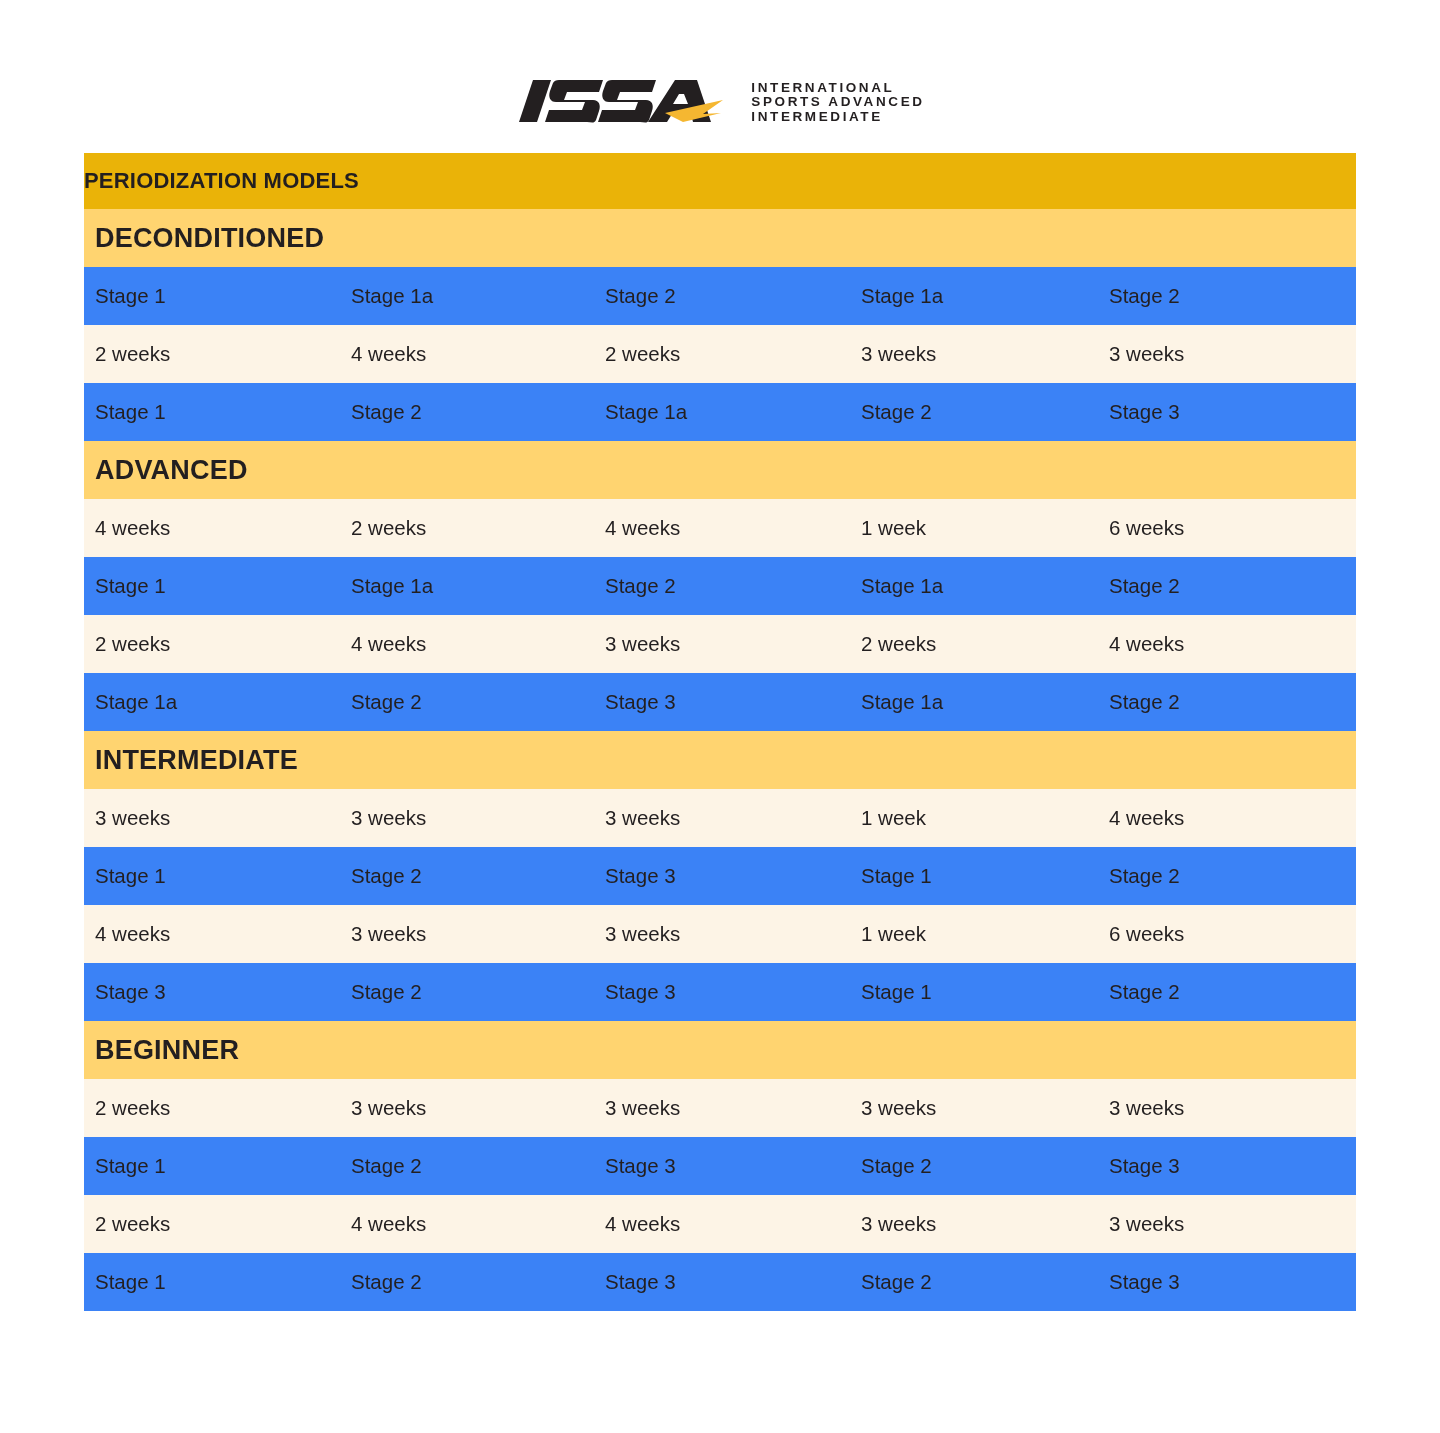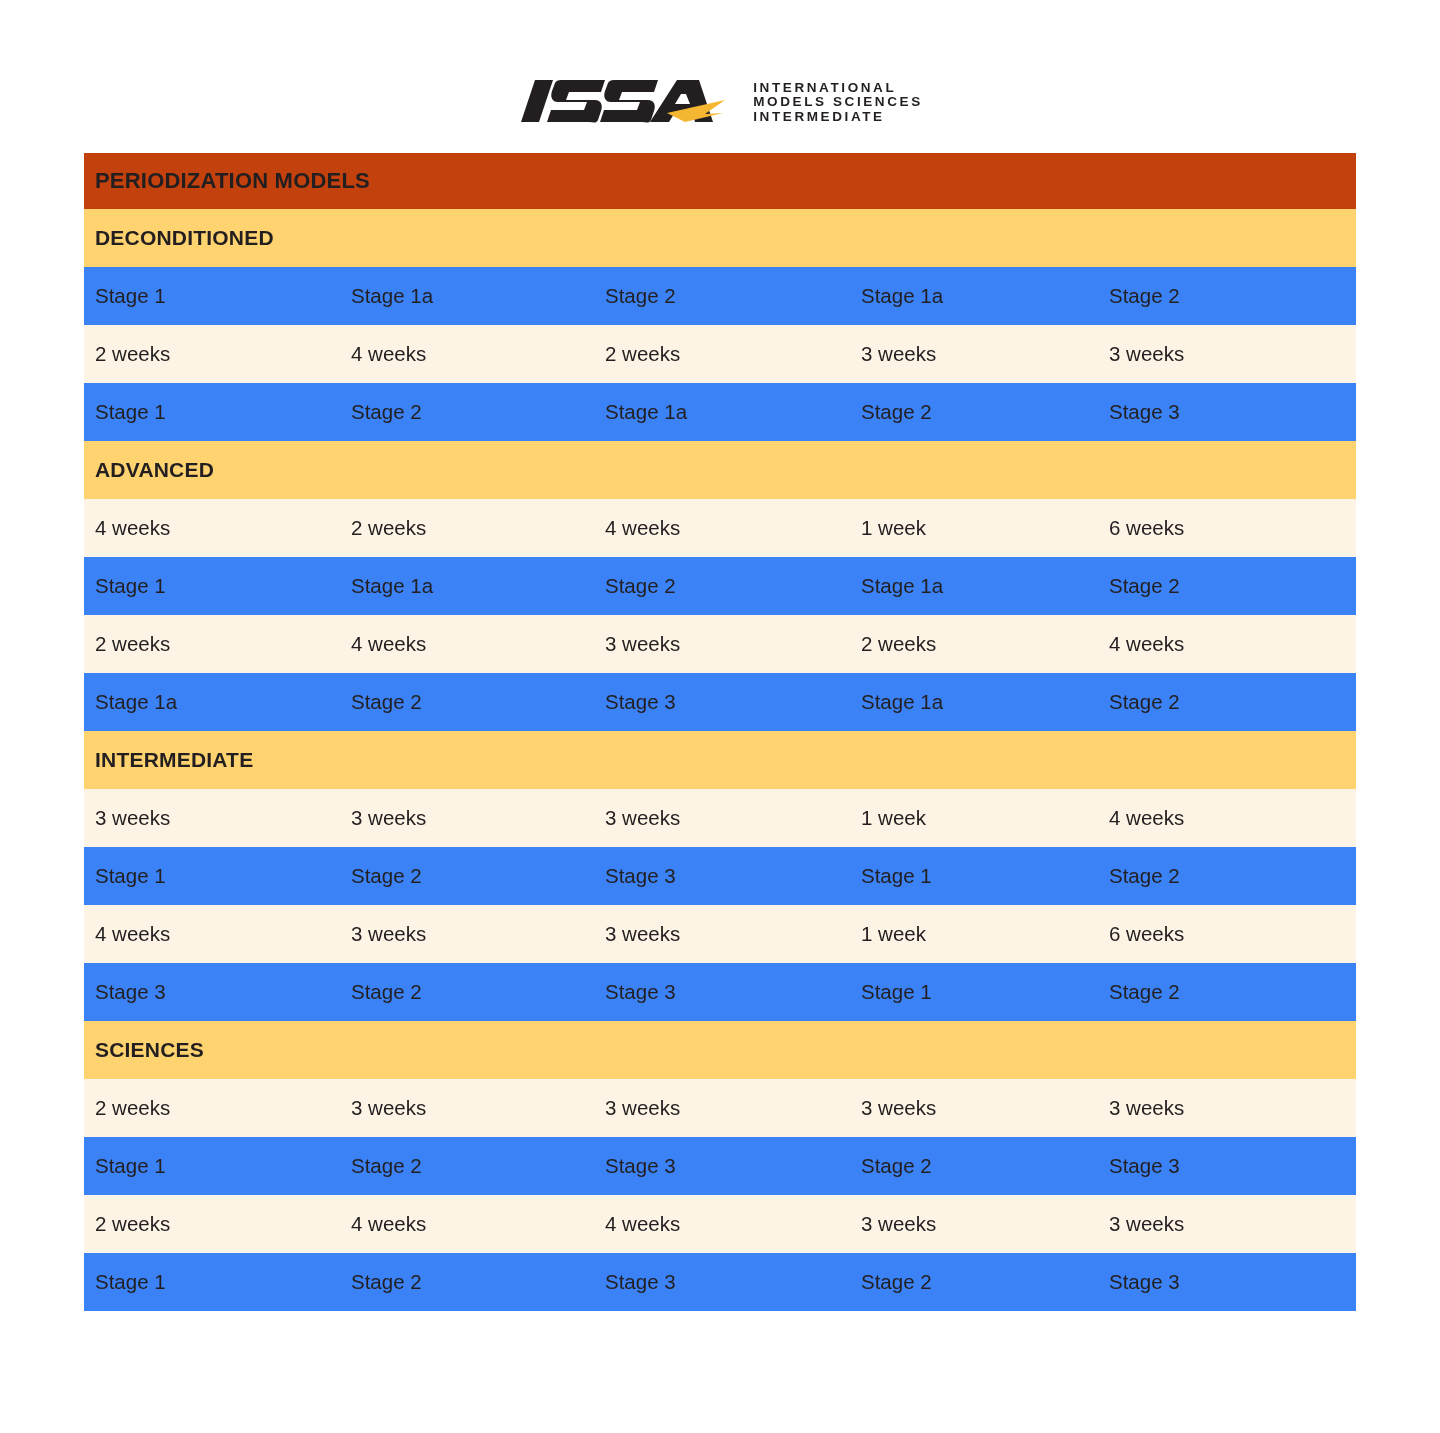--- a/index.html
+++ b/index.html
@@ -61,36 +61,35 @@
     width: 100%;
     border-collapse: collapse;
     table-layout: fixed;
   }
   .tbl td {
     padding: 0;
     margin: 0;
   }
 
   .row-title td {
-    background: #c2410c;
+    background: #eab308;
     height: 56px;
     vertical-align: middle;
-    padding-left: 11px;
     font-size: 22px;
     font-weight: 700;
     letter-spacing: 0.2px;
     color: #231f20;
   }
 
   .row-section td {
     background: #ffd470;
     height: 58px;
     vertical-align: middle;
     padding-left: 11px;
-    font-size: 21px;
+    font-size: 27px;
     font-weight: 700;
     letter-spacing: 0.2px;
     color: #231f20;
     margin-left: 34px;
   }
 
   .row-data td {
     height: 58px;
     vertical-align: middle;
     padding-left: 11px;
@@ -122,21 +121,21 @@
 
       <path d="M97,8 L141,8 L137,20 L105,20 L102,28 L131,28 C137,28 139,33 137,39 L134,48 C132,52 129,50 125,50 L83,50 L87,38 L120,38 L123,30 L94,30 C88,30 86,25 88,19 L91,11 C92,9 94,8 97,8 Z" fill="#231f20"></path>
 
       <path d="M160,8 L182,8 L196,50 L178,50 L176,42 L157,42 L152,50 L133,50 Z M164,22 L158,32 L173,32 L169,22 Z" fill="#231f20"></path>
 
       <path d="M150,41 L208,28 L188,42 L206,41 L168,50 Z" fill="#f5b731"></path>
     </svg>
 
     <div class="logo-tagline">
       <span>INTERNATIONAL</span>
-      <span>MODELS SCIENCES</span>
+      <span>SPORTS ADVANCED</span>
       <span>INTERMEDIATE</span>
     </div>
 
   </div>
 </div>
 
 <div class="table-wrap">
   <table class="tbl">
     <colgroup>
       <col class="col-0">
@@ -229,21 +228,21 @@
           <td>6 weeks</td>
         </tr>
         <tr class="row-data plain">
           <td>Stage 3</td>
           <td>Stage 2</td>
           <td>Stage 3</td>
           <td>Stage 1</td>
           <td>Stage 2</td>
         </tr>
         <tr class="row-section">
-          <td colspan="5">SCIENCES</td>
+          <td colspan="5">BEGINNER</td>
         </tr>
         <tr class="row-data shade">
           <td>2 weeks</td>
           <td>3 weeks</td>
           <td>3 weeks</td>
           <td>3 weeks</td>
           <td>3 weeks</td>
         </tr>
         <tr class="row-data plain">
           <td>Stage 1</td>

